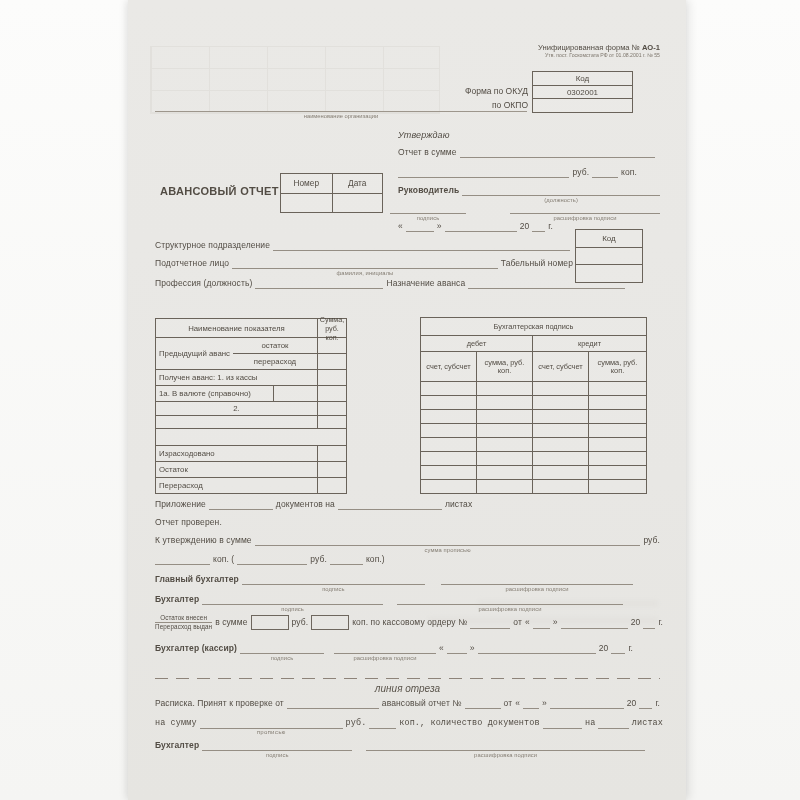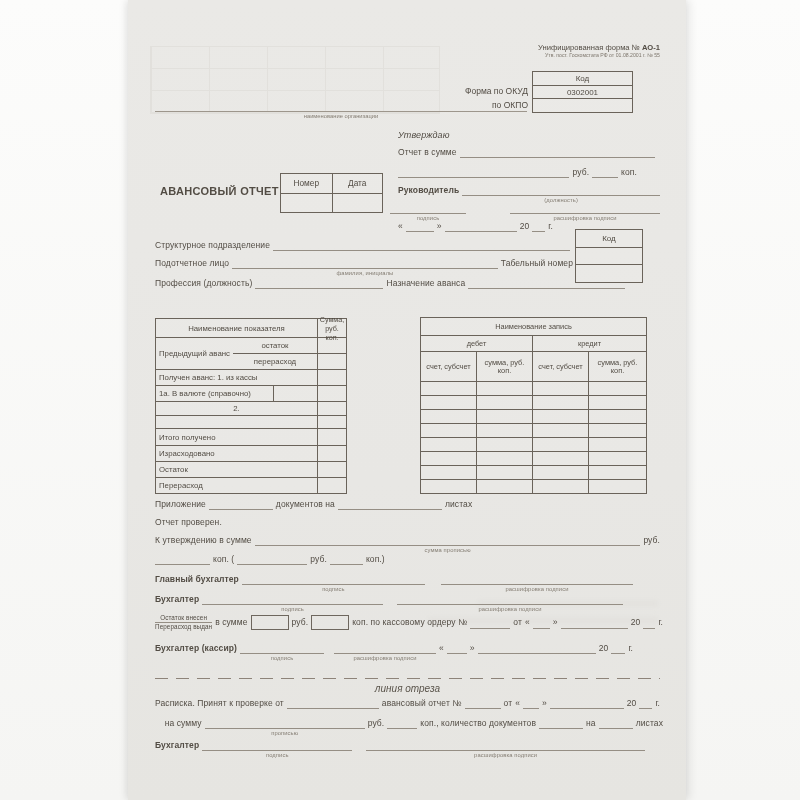--- a/index.html
+++ b/index.html
@@ -1,19 +1,19 @@
 <!DOCTYPE html>
 <html><head>
 <meta charset="utf-8">
 <style>
   *{margin:0;padding:0;box-sizing:border-box;}
   html,body{width:800px;height:800px;}
   body{background:linear-gradient(180deg,#fcfcfb,#f5f5f3);font-family:"Liberation Sans","DejaVu Sans",sans-serif;color:#524c44;position:relative;overflow:hidden;}
   .paper{position:absolute;left:128px;top:0;width:558px;height:800px;background:linear-gradient(180deg,#eae9e6,#e8e7e4 60%,#e6e5e1);box-shadow:3px 0 9px rgba(0,0,0,.10),-3px 0 7px rgba(0,0,0,.07);}
-  .r{position:absolute;display:flex;align-items:flex-end;column-gap:3px;white-space:nowrap;font-size:8.5px;line-height:11px;color:#524c44;letter-spacing:.1px;justify-content:flex-end;}
+  .r{position:absolute;display:flex;align-items:flex-end;column-gap:3px;white-space:nowrap;font-size:8.5px;line-height:11px;color:#524c44;letter-spacing:.1px;}
   .rc{align-items:center;}
   .b{font-weight:700;}
   .it{font-style:italic;}
   .ul{display:inline-block;height:11px;border-bottom:1px solid #958e84;}
   .uw{display:inline-flex;position:relative;}
   .uw .ul{width:100%;}
   .cap{position:absolute;top:12px;left:-10px;right:-10px;text-align:center;font-size:5.8px;line-height:6px;color:#847d73;}
   .g{flex:1;}
   
   .href{position:absolute;right:26px;top:44px;text-align:right;}
@@ -202,39 +202,38 @@
     </div>
     <div class="ltr" style="height:14px;">
       <div class="ltn ctr">2.</div>
         <div class="lts"></div>
     </div>
     <div class="ltr" style="height:13px;">
         <div class="ltn"></div>
         <div class="lts"></div>
       </div>
     <div class="ltr" style="height:17px;">
-        <div class="ltn">Итого получено</div>
         <div class="lts"></div>
       </div>
     <div class="ltr" style="height:16px;">
         <div class="ltn">Израсходовано</div>
         <div class="lts"></div>
       </div>
     <div class="ltr" style="height:16px;">
         <div class="ltn">Остаток</div>
         <div class="lts"></div>
       </div>
     <div class="ltr" style="height:16px;">
         <div class="ltn">Перерасход</div>
         <div class="lts"></div>
       </div>
   </div>
 
   <div class="rt">
-    <span class="c t4 nr ntp">Наименование запись</span>
+    <span class="c t4 nr ntp">Бухгалтерская подпись</span>
     <span class="c t2">дебет</span>
       <span class="c t2 nr">кредит</span>
     <span class="c h">счет, субсчет</span>
       <span class="c h">сумма, руб. коп.</span>
       <span class="c h">счет, субсчет</span>
       <span class="c h nr">сумма, руб. коп.</span>
     <span class="c e"></span>
       <span class="c e"></span>
       <span class="c e"></span>
       <span class="c e nr"></span>
@@ -368,21 +367,21 @@
     <span class="ul" style="width:36px;"></span>
     <span>от</span>
     <span>«</span>
       <span class="ul" style="width:16px;"></span>
       <span>»</span>
     <span class="ul g"></span>
     <span>20</span>
       <span class="ul" style="width:13px;"></span>
       <span>г.</span>
   </div>
-  <div class="r" style="left:27px;top:718px;right:23px;">
+  <div class="r" style="left:27px;top:718px;right:23px;font-family:Liberation Mono, monospace;">
     <span>на сумму</span>
     <span class="uw" style="width:160px;">
         <span class="ul"></span>
         <span class="cap">прописью</span>
       </span>
     <span>руб.</span>
     <span class="ul" style="width:30px;"></span>
     <span>коп., количество документов</span>
     <span class="ul" style="width:44px;"></span>
     <span>на</span>

